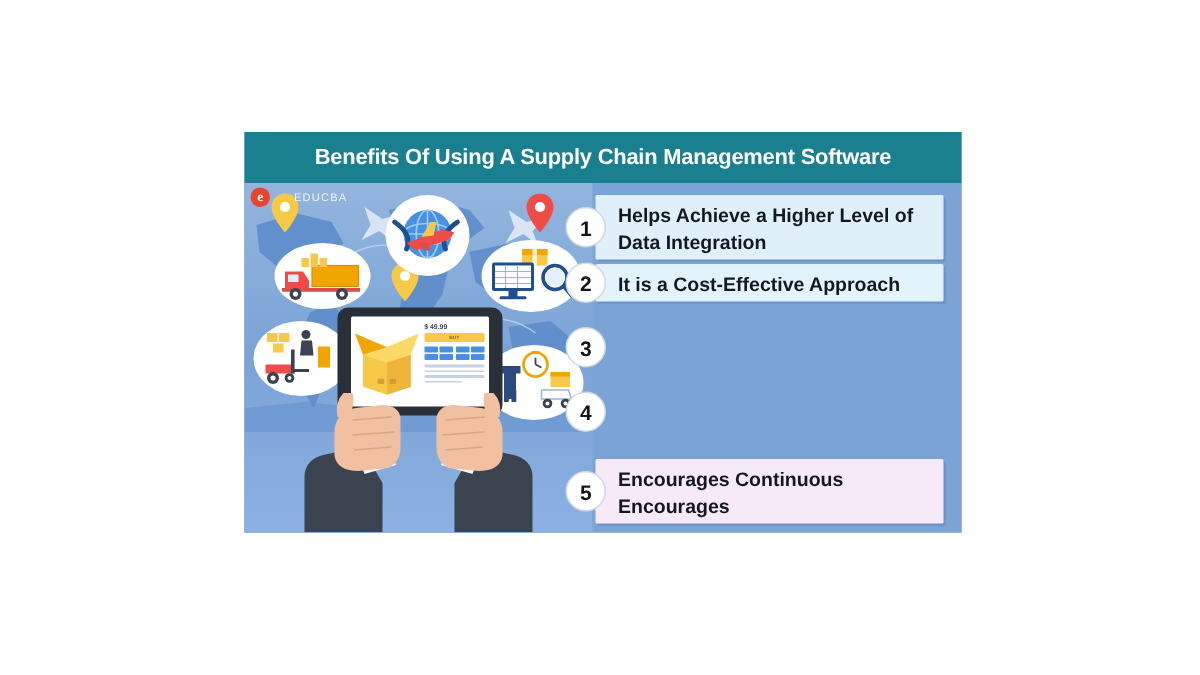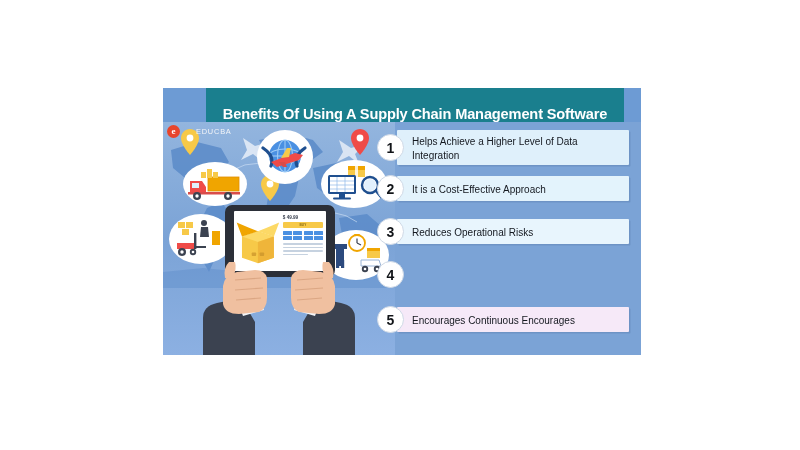--- a/index.html
+++ b/index.html
@@ -14,23 +14,23 @@
   
   #card {
     position: absolute; left: 163px; top: 88px;
     width: 478px; height: 267px;
     background: #6d9bd4;
   }
 
   
   #header {
     position: absolute; left: 0; top: 0;
-    width: 418px; height: 34px;
+    width: 478px; height: 34px;
     background: #1a7f8e;
-    display: flex; align-items: flex-end; justify-content: center; margin-left: 43px;
+    display: flex; align-items: center; justify-content: center;
   }
   #header-title {
     color: #ffffff;
     font-size: 14.6px;
     font-weight: bold;
     letter-spacing: -0.15px;
     white-space: nowrap;
   }
 
   
@@ -127,21 +127,21 @@
     flex: 0 0 auto;
     z-index: 3;
     font-family: "Liberation Sans", sans-serif;
   }
   .pill {
     margin-left: -7px;
     padding: 5px 8px 3px 15px;
     min-height: 25px;
     display: flex; align-items: center;
     color: #14181f;
-    font-size: 10px; font-weight: normal;
+    font-size: 13px; font-weight: bold;
     line-height: 1.35;
     border-radius: 1px;
     box-shadow: 1.5px 1.5px 0 rgba(40,70,110,0.16);
     z-index: 2;
   }
   .pill.w1 { width: 232px; }
   .pill.w2 { width: 232px; }
   .pill.w3 { width: 232px; }
   .pill.w4 { width: 232px; }
   .pill.w5 { width: 232px; }
@@ -388,21 +388,20 @@
           <div class="pill w1" id="pill1" style="background: rgb(223, 240, 251);">Helps Achieve a Higher Level of Data Integration</div>
         </div>
 
         <div class="row" style="top:45px;">
           <div class="num">2</div>
           <div class="pill w2" id="pill2" style="background: rgb(227, 243, 252);">It is a Cost-Effective Approach</div>
         </div>
 
         <div class="row" style="top:88px;">
           <div class="num">3</div>
-          <div class="pill w3" id="pill3" style="background: rgb(232, 245, 253);">Reduces Operational Risks</div>
         </div>
 
         <div class="row" style="top:131px;">
           <div class="num">4</div>
         </div>
 
         <div class="row" style="top:176px;">
           <div class="num">5</div>
           <div class="pill w5" id="pill5" style="background: rgb(246, 233, 248);">Encourages Continuous Encourages</div>
         </div>

